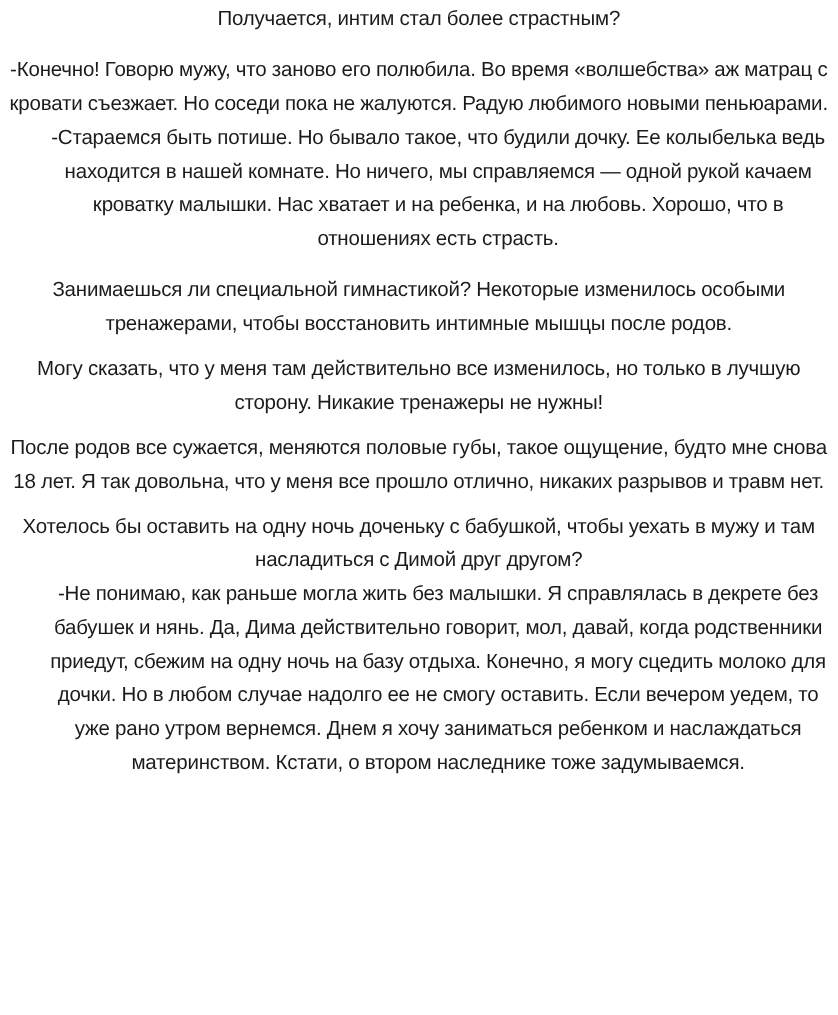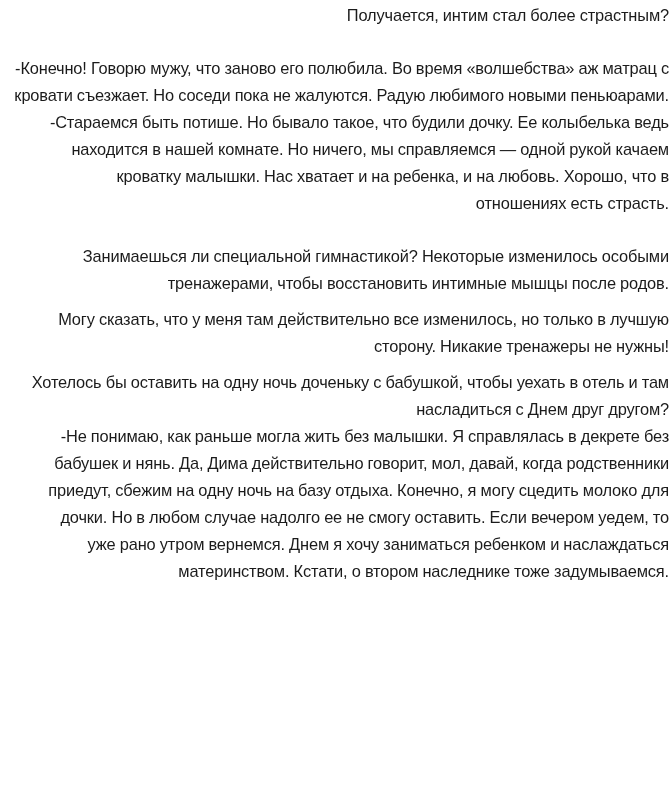--- a/index.html
+++ b/index.html
@@ -25,27 +25,27 @@
   }
 
   .para {
     margin: 0;
     color: #1b1b1b;
     font-family: "Liberation Sans", sans-serif;
     font-size: 16.4px;
     line-height: 27px;
     letter-spacing: -0.15px;
     word-spacing: -0.2px;
-    text-align: right;
+    text-align: center;
     white-space: normal;
   }
 
   
   .para + .para.gap-large {
-    margin-top: 26px;
+    margin-top: 14px;
   }
 
   .para + .para.gap-small {
     margin-top: 9px;
   }
 
   .para + .para.gap-none {
     margin-top: 0px;
     margin-left: 31px;
   }
@@ -63,19 +63,20 @@
 
   <p class="para gap-large">-Конечно! Говорю мужу, что заново его полюбила. Во время «волшебства» аж матрац с кровати съезжает. Но соседи пока не жалуются. Радую любимого новыми пеньюарами.</p>
 
 
   <p class="para gap-none">-Стараемся быть потише. Но бывало такое, что будили дочку. Ее колыбелька ведь находится в нашей комнате. Но ничего, мы справляемся — одной рукой качаем кроватку малышки. Нас хватает и на ребенка, и на любовь. Хорошо, что в отношениях есть страсть.</p>
 
   <p class="para gap-large">Занимаешься ли специальной гимнастикой? Некоторые изменилось особыми тренажерами, чтобы восстановить интимные мышцы после родов.</p>
 
   <p class="para gap-small">Могу сказать, что у меня там действительно все изменилось, но только в лучшую сторону. Никакие тренажеры не нужны!</p>
 
+  <p class="para gap-small">После родов все сужается, меняются половые губы, такое ощущение, будто мне снова 18 лет. Я так довольна, что у меня все прошло отлично, никаких разрывов и травм нет.</p>
 
-  <p class="para gap-small">Хотелось бы оставить на одну ночь доченьку с бабушкой, чтобы уехать в отель и там насладиться с Днем друг другом?</p>
+  <p class="para gap-small">Хотелось бы оставить на одну ночь доченьку с бабушкой, чтобы уехать в мужу и там насладиться с Димой друг другом?</p>
 
 
   <p class="para gap-none">-Не понимаю, как раньше могла жить без малышки. Я справлялась в декрете без бабушек и нянь. Да, Дима действительно говорит, мол, давай, когда родственники приедут, сбежим на одну ночь на базу отдыха. Конечно, я могу сцедить молоко для дочки. Но в любом случае надолго ее не смогу оставить. Если вечером уедем, то уже рано утром вернемся. Днем я хочу заниматься ребенком и наслаждаться материнством. Кстати, о втором наследнике тоже задумываемся.</p>
 
 </article>
 
 </body></html>

